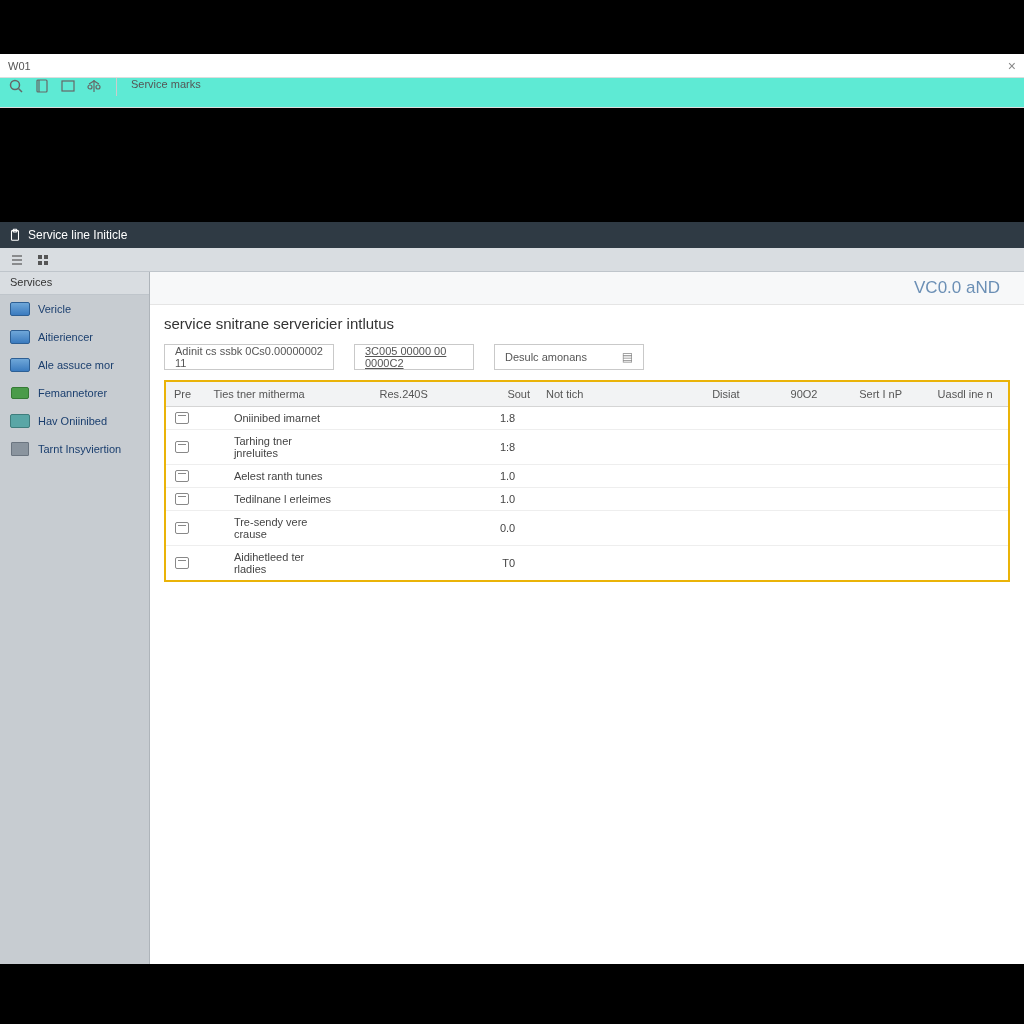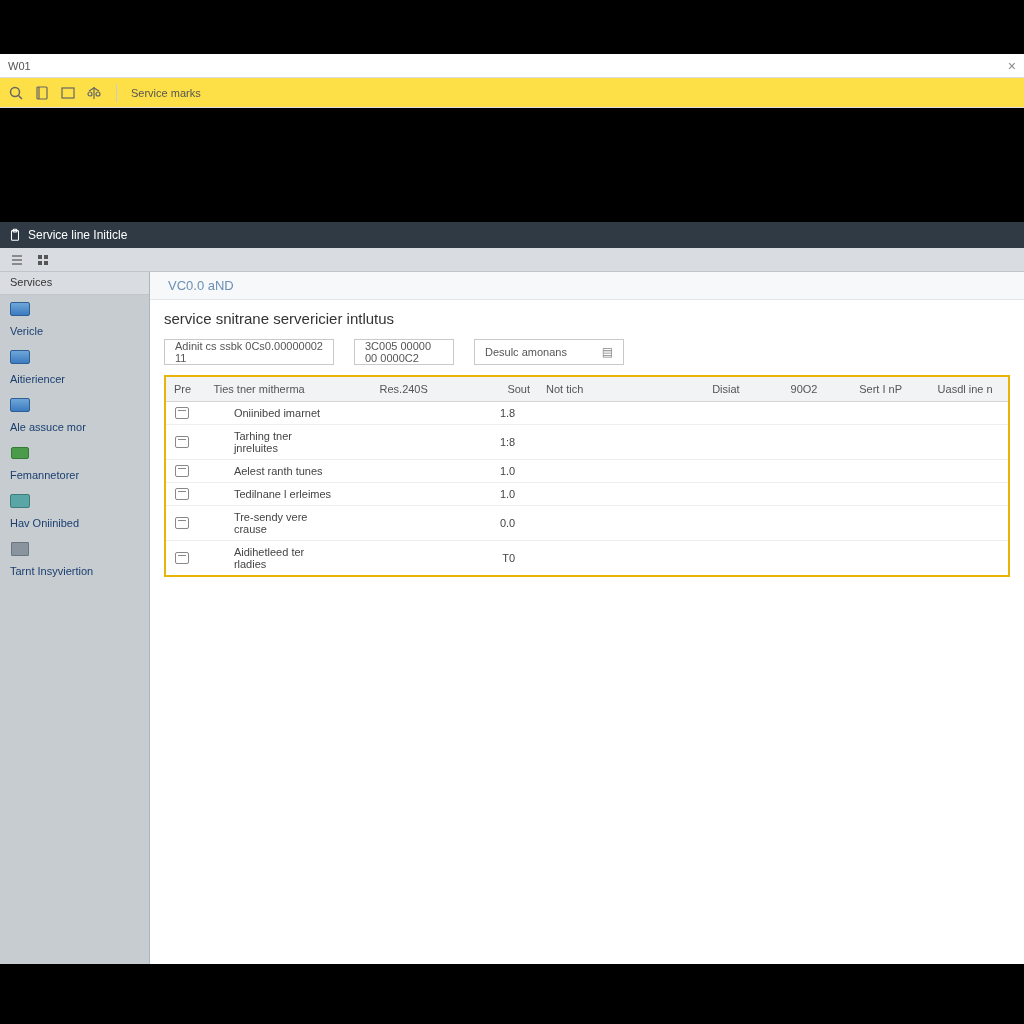--- a/index.html
+++ b/index.html
@@ -1,48 +1,48 @@
 <!DOCTYPE html>
 <html><head>
 <meta charset="utf-8">
 <style>
 * { margin: 0; padding: 0; box-sizing: border-box; font-family: "Segoe UI", Tahoma, sans-serif; }
 body { background: #000; width: 1024px; height: 1024px; overflow: hidden; }
 
 .titlebar { position: absolute; top: 54px; left: 0; right: 0; height: 24px; background: #fff; border-bottom: 1px solid #ddd; display: flex; align-items: center; padding: 0 8px; font-size: 11px; color: #555; }
 .titlebar .close { position: absolute; right: 8px; cursor: pointer; color: #888; font-size: 14px; }
 
-.toolbar { position: absolute; top: 78px; left: 0; right: 0; height: 30px; background: #fde047; border-bottom: 1px solid #ddd; display: flex; align-items: center; padding: 0 8px; gap: 10px; }
+.toolbar { position: absolute; top: 78px; left: 0; right: 0; height: 30px; background: #5eead4; border-bottom: 1px solid #ddd; display: flex; padding: 0 8px; gap: 10px; }
 .toolbar .tbicon { width: 16px; height: 16px; display: flex; align-items: center; justify-content: center; color: #666; cursor: pointer; }
 .toolbar .divider { width: 1px; height: 18px; background: #ccc; margin: 0 4px; }
 .toolbar .label { font-size: 11px; color: #555; }
 
 .blackgap { position: absolute; top: 108px; left: 0; right: 0; height: 114px; background: #000; }
 
 .section-header { position: absolute; top: 222px; left: 0; right: 0; height: 26px; background: #2f3a44; color: #ffffff; display: flex; align-items: center; padding: 0 8px; font-size: 12px; gap: 6px; }
 .section-header svg { width: 14px; height: 14px; }
 
 .iconstrip { position: absolute; top: 248px; left: 0; right: 0; height: 24px; background: #d9dde1; border-bottom: 1px solid #bfc5cb; display: flex; align-items: center; padding: 0 10px; gap: 12px; }
 .iconstrip .mini { width: 14px; height: 14px; cursor: pointer; color: #555; }
 
 .workspace { position: absolute; top: 272px; left: 0; right: 0; bottom: 60px; display: flex; background: #c7ccd1; }
 
 .sidebar { width: 150px; background: #c7ccd1; border-right: 1px solid #aeb4ba; display: flex; flex-direction: column; }
 .sidebar-title { font-size: 11px; color: #333; padding: 4px 10px 6px; background: #d9dde1; border-bottom: 1px solid #bfc5cb; }
-.sidebar-item { display: flex; align-items: flex-start; gap: 8px; padding: 6px 10px; font-size: 11px; color: #1a3e6e; cursor: pointer; flex-direction: column; }
+.sidebar-item { display: flex; align-items: center; gap: 8px; padding: 6px 10px; font-size: 11px; color: #1a3e6e; cursor: pointer; }
 .sidebar-item .navicon { width: 20px; height: 16px; display: flex; align-items: center; justify-content: center; }
 
 .main { flex: 1; background: #fff; display: flex; flex-direction: column; overflow: hidden; }
-.crumb { font-size: 13px; color: #6b8fb5; padding: 6px 18px; border-bottom: 1px solid #e5e5e5; background: #f7f8f9; }
+.crumb { font-size: 17px; color: #6b8fb5; padding: 6px 24px; border-bottom: 1px solid #e5e5e5; background: #f7f8f9; text-align: right; }
 .page-title { font-size: 15px; color: #333; padding: 10px 14px 12px; font-weight: 400; }
 
 .filterbar { display: flex; gap: 20px; padding: 0 14px 10px; }
 .fbox { border: 1px solid #c9c9c9; font-size: 11px; color: #555; padding: 5px 10px; background: #fff; height: 26px; display: flex; align-items: center; }
 .fbox.w1 { width: 170px; }
-.fbox.w2 { width: 100px; }
+.fbox.w2 { width: 120px; text-decoration: underline; }
 .fbox.w3 { width: 150px; justify-content: space-between; }
 .fbox .menuicon { color: #888; font-size: 12px; }
 
 .table { margin: 0 14px; border: 2px solid #eab308; }
 .thead { display: flex; background: #f2f3f4; border-bottom: 1px solid #d5d5d5; font-size: 11px; color: #555; }
 .th { padding: 6px 8px; }
 .trow { display: flex; border-bottom: 1px solid #eee; font-size: 11px; color: #444; gap: 28px; }
 .trow:last-child { border-bottom: none; }
 .td { padding: 5px 8px; display: flex; align-items: center; gap: 6px; }
 .c0 { width: 40px; justify-content: center; }

